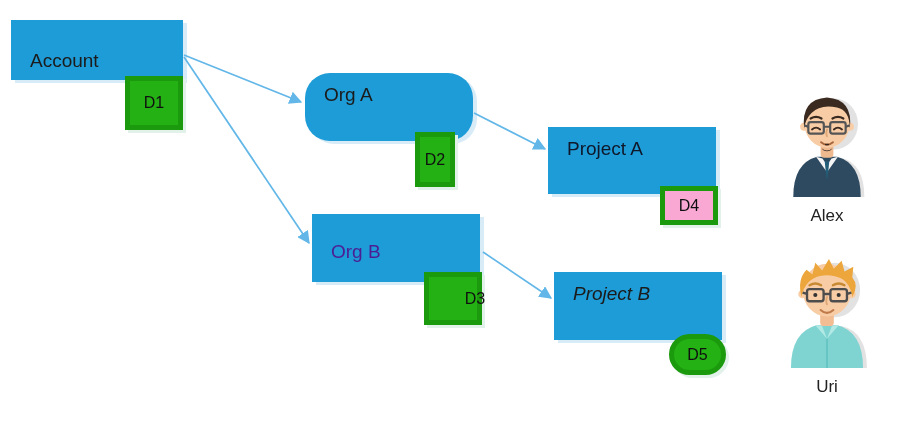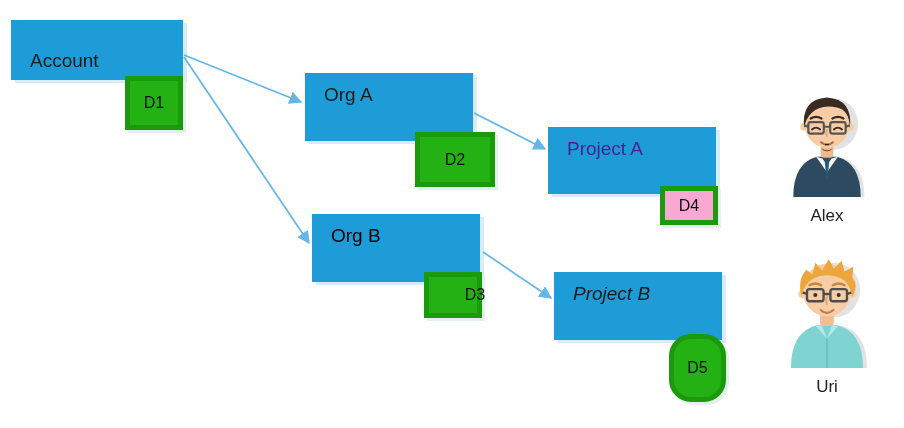--- a/index.html
+++ b/index.html
@@ -41,41 +41,41 @@
       </g>
   </svg>
 
   <div id="nodes">
       <div class="node" style="left: 11px; top: 20px; width: 172px; height: 60px; background: rgb(30, 156, 215);">
         <span class="node-label" style="color: rgb(27, 27, 27); margin-top: 19px;">Account</span>
         <div class="badge" style="left: 114px; top: 14px; width: 58px; height: 54px; background: rgb(36, 177, 20); border-color: rgb(28, 154, 13);">
           <span>D1</span>
         </div>
       </div>
-      <div class="node" style="left: 305px; top: 73px; width: 168px; height: 68px; background: rgb(30, 156, 215);">
+      <div class="node" style="left: 305px; top: 73px; width: 168px; height: 68px; background: rgb(30, 156, 215); border-radius: 25px;">
         <span class="node-label" style="color: rgb(27, 27, 27);">Org A</span>
-        <div class="badge" style="left: 110px; top: 17px; width: 80px; height: 55px; background: rgb(36, 177, 20); border-color: rgb(28, 154, 13);">
+        <div class="badge" style="left: 110px; top: 17px; width: 40px; height: 55px; background: rgb(36, 177, 20); border-color: rgb(28, 154, 13);">
           <span>D2</span>
         </div>
       </div>
       <div class="node" style="left: 548px; top: 127px; width: 168px; height: 67px; background: rgb(30, 156, 215);">
-        <span class="node-label" style="color: #4c1d95;">Project A</span>
+        <span class="node-label" style="color: #0f172a;">Project A</span>
         <div class="badge" style="left: 112px; top: 17px; width: 58px; height: 39px; background: #f9a8d4; border-color: rgb(28, 154, 13);">
           <span>D4</span>
         </div>
       </div>
       <div class="node" style="left: 312px; top: 214px; width: 168px; height: 68px; background: rgb(30, 156, 215);">
-        <span class="node-label" style="color: #000000;">Org B</span>
-        <div class="badge" style="left: 112px; top: 16px; width: 58px; height: 46px; background: rgb(36, 177, 20); border-color: rgb(28, 154, 13); padding-left: 44px;">
+        <span class="node-label" style="color: #4c1d95; margin-top: 16px;">Org B</span>
+        <div class="badge" style="left: 112px; top: 16px; width: 58px; height: 53px; background: rgb(36, 177, 20); border-color: rgb(28, 154, 13); padding-left: 44px;">
           <span>D3</span>
         </div>
       </div>
       <div class="node" style="left: 554px; top: 272px; width: 168px; height: 68px; background: rgb(30, 156, 215);">
         <span class="node-label" style="color: rgb(27, 27, 27); font-style: italic;">Project B</span>
-        <div class="badge" style="left: 115px; top: 20px; width: 57px; height: 68px; background: rgb(36, 177, 20); border-color: rgb(28, 154, 13); border-radius: 22px;">
+        <div class="badge" style="left: 115px; top: 20px; width: 57px; height: 41px; background: rgb(36, 177, 20); border-color: rgb(28, 154, 13); border-radius: 22px;">
           <span>D5</span>
         </div>
       </div>
     </div>
 
   <figure class="user" style="left:784px;top:92px;width:86px;">
     <svg width="82" height="105" viewBox="0 0 90 115" xmlns="http://www.w3.org/2000/svg">
 
       <g fill="#e2e2e2">
         <ellipse cx="53" cy="35" rx="26" ry="28"></ellipse>

